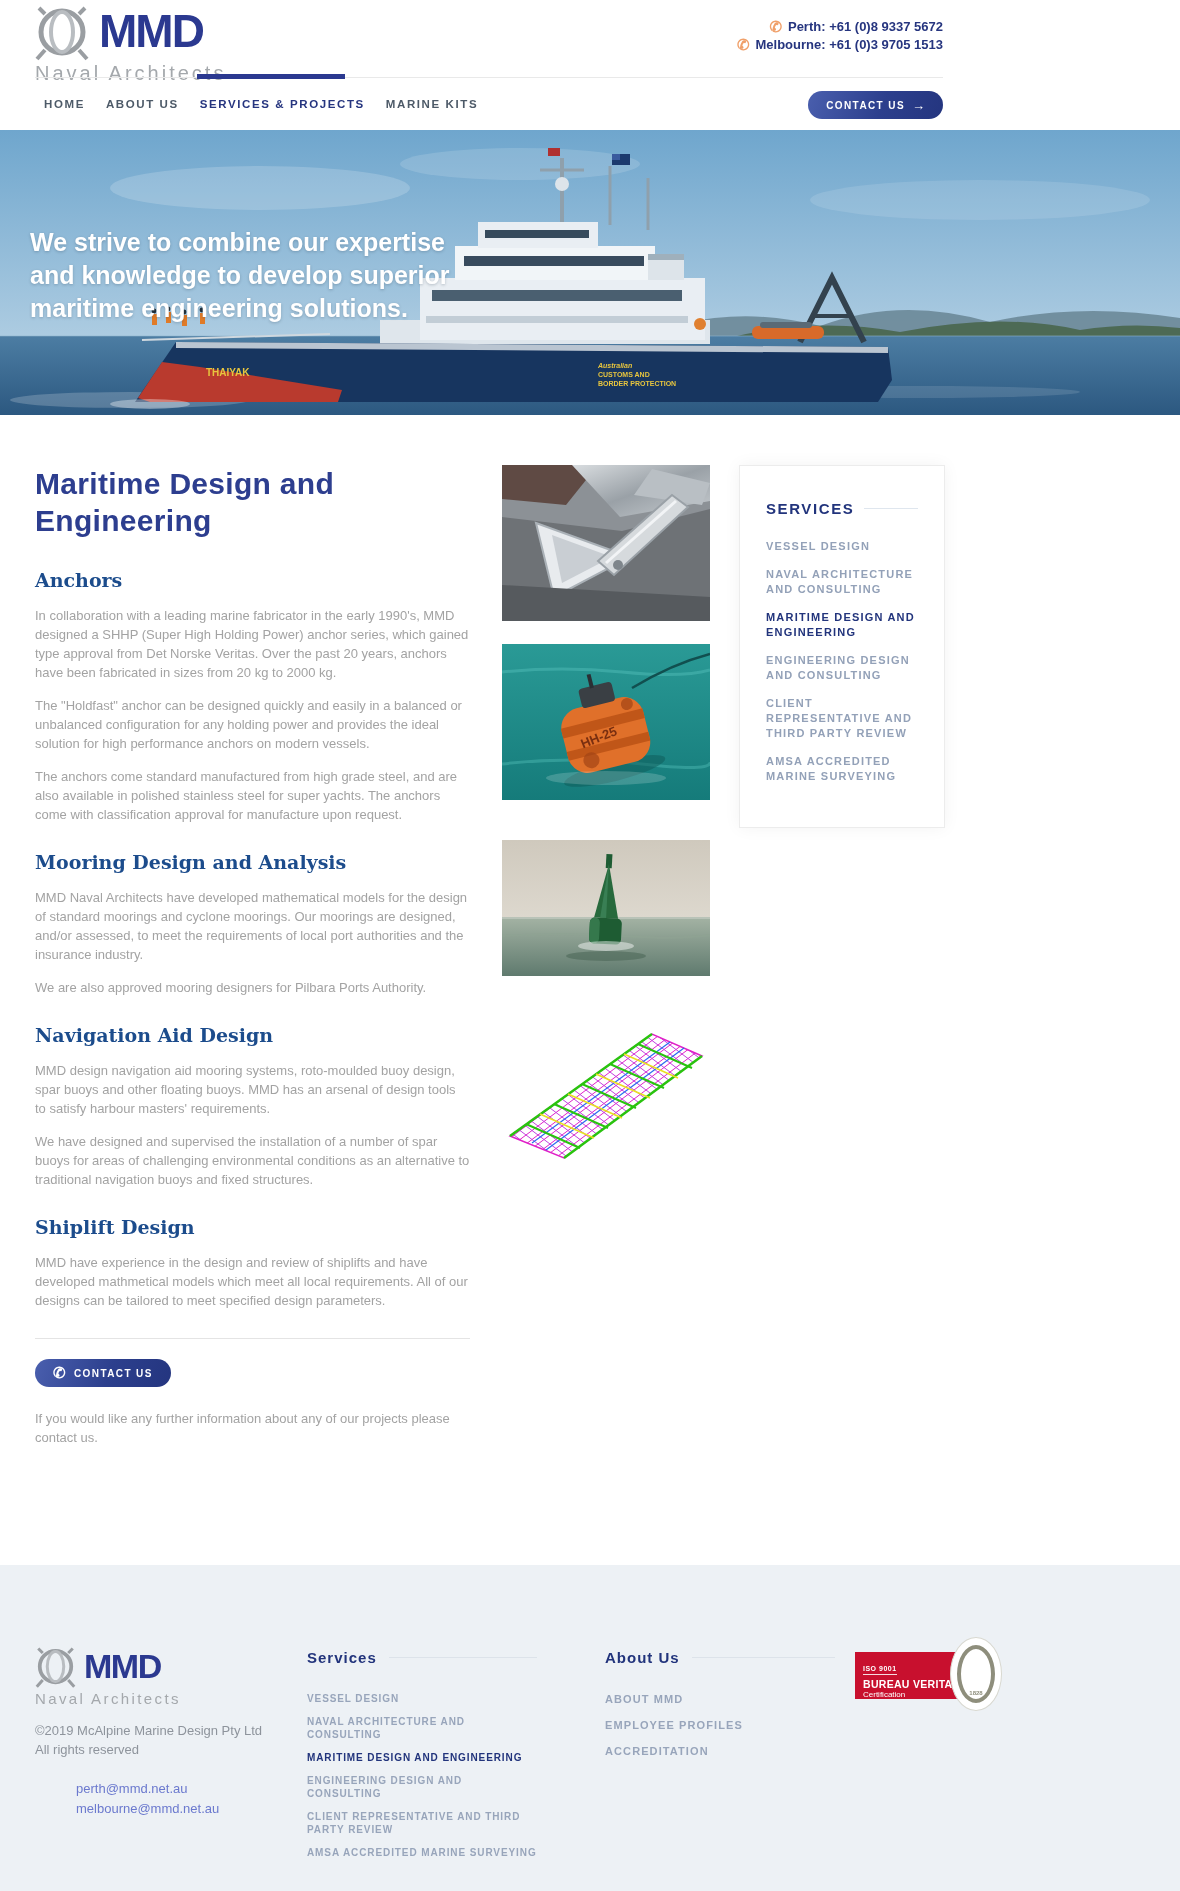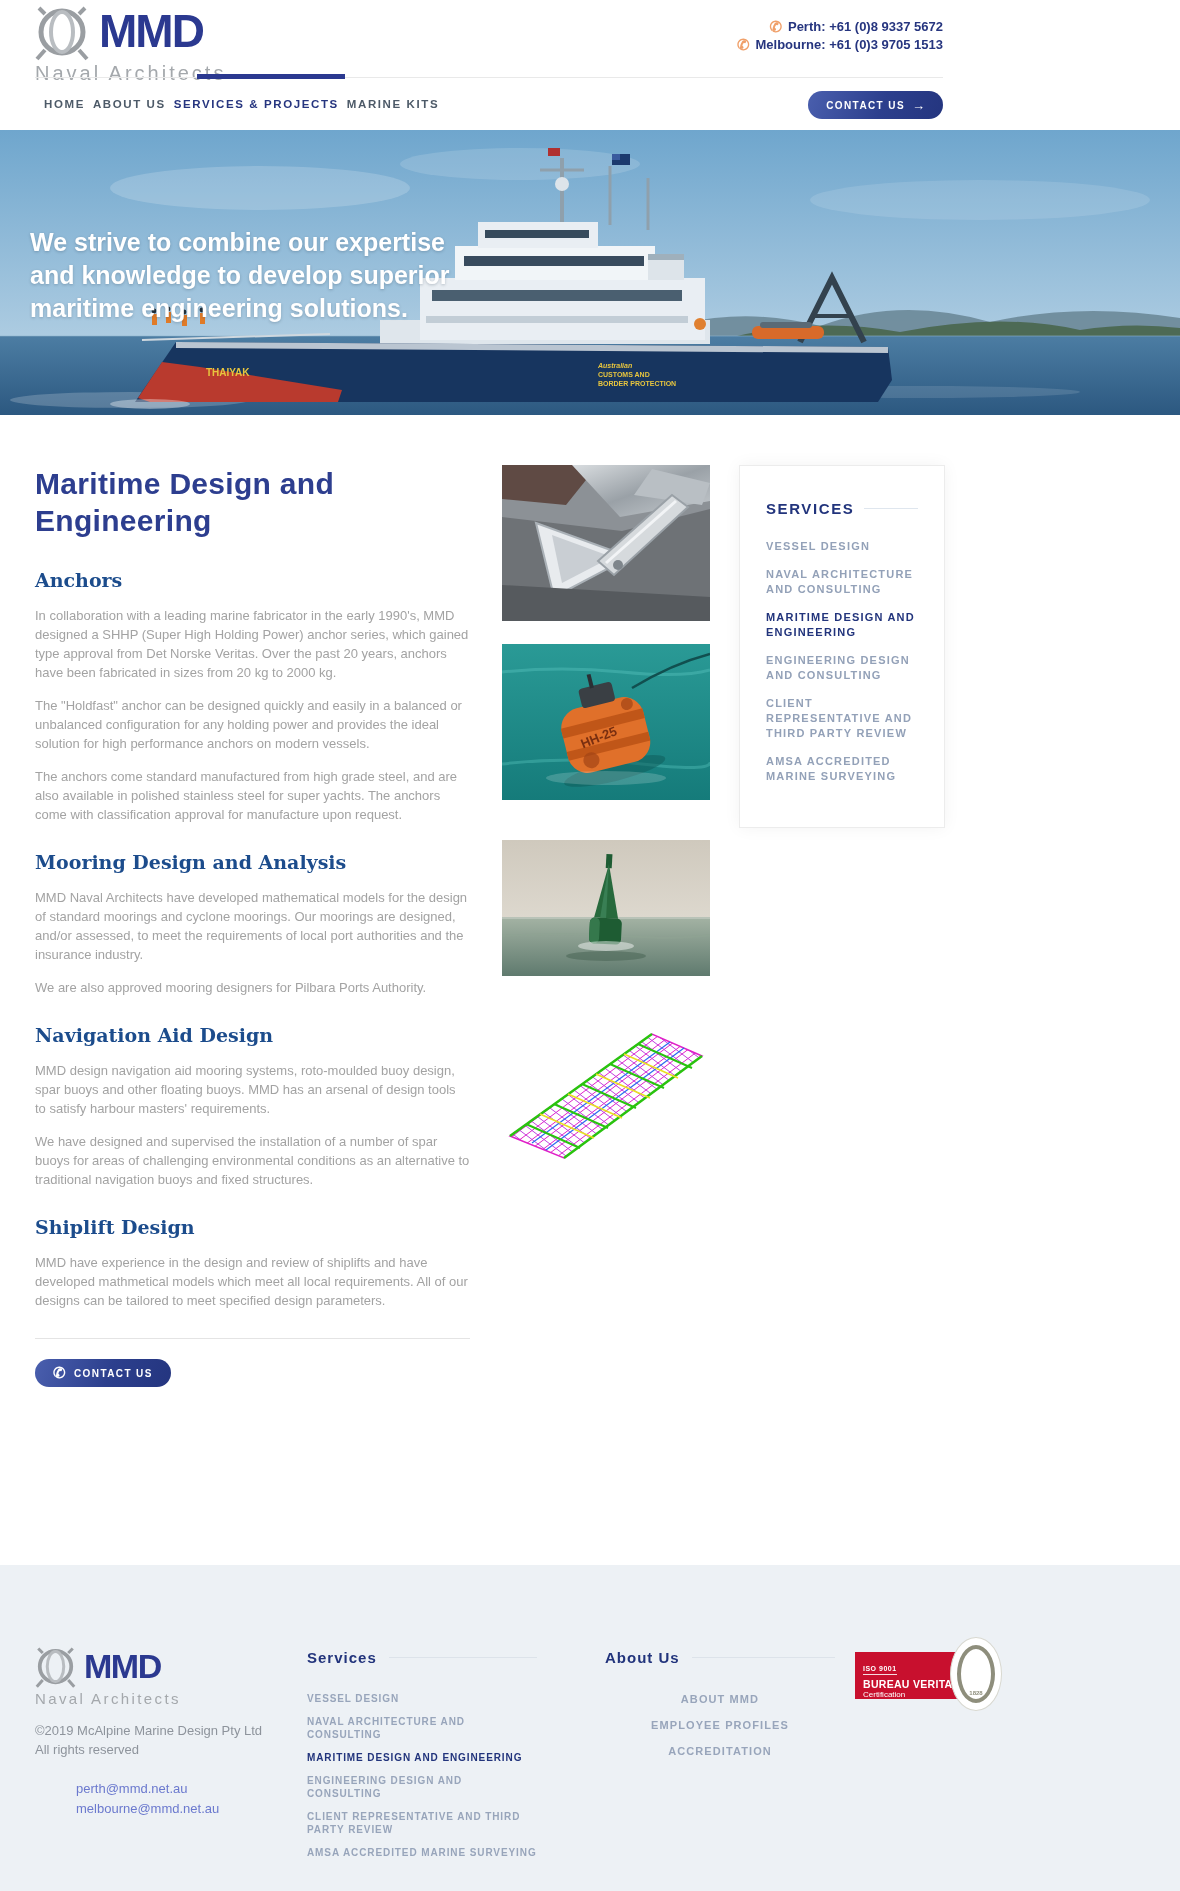--- a/index.html
+++ b/index.html
@@ -11,21 +11,21 @@
   .header { position: relative; height: 130px; background: #fff; }
   .logo { position: absolute; left: 35px; top: 6px; width: 220px; }
   .logo-top { display: flex; align-items: flex-start; }
   .logo-mmd { font-size: 46px; font-weight: bold; color: #2b3990; letter-spacing: -2px; line-height: 50px; margin-left: 6px; }
   .logo-tagline { font-size: 20px; color: #a4a8ac; letter-spacing: 3px; margin-top: -4px; font-weight: 400; }
   .phones { position: absolute; right: 237px; top: 18px; text-align: right; }
   .phone-row { font-size: 13px; font-weight: bold; color: #26357f; line-height: 18px; display: flex; justify-content: flex-end; align-items: center; gap: 6px; cursor: pointer; }
   .phone-glyph { color: #f0a06a; font-size: 15px; }
   .header-divider { position: absolute; top: 77px; left: 35px; width: 908px; height: 1px; background: #e9e9e9; }
   .nav-indicator { position: absolute; top: 74px; left: 197px; width: 148px; height: 5px; background: #2b3990; }
-  .nav { position: absolute; top: 98px; left: 44px; display: flex; gap: 8px; }
+  .nav { position: absolute; top: 98px; left: 44px; display: flex; gap: 21px; }
   .nav-item { font-size: 11.5px; font-weight: bold; letter-spacing: 1.6px; color: #4d5a68; text-decoration: none; cursor: pointer; }
   .nav-item.active { color: #26357f; }
   .btn-pill {
     display: inline-flex; align-items: center; justify-content: center; gap: 7px;
     height: 28px; padding: 0 18px; border-radius: 14px; border: none; cursor: pointer;
     background: linear-gradient(110deg, #4a5fae 0%, #2c3f8d 55%, #24357f 100%);
     color: #fff; font-size: 10px; font-weight: bold; letter-spacing: 1.4px;
     font-family: "Liberation Sans", sans-serif;
   }
   .btn-header { position: absolute; top: 91px; right: 237px; }
@@ -75,21 +75,21 @@
   .f-copy { margin-top: 14px; font-size: 13px; color: #8e949c; line-height: 19px; }
   .f-emails { margin-top: 20px; }
   .f-email { display: block; font-size: 13px; color: #6b79ce; line-height: 20px; text-decoration: none; cursor: pointer; padding-left: 41px; }
   .f-col2 { position: absolute; left: 307px; top: 84px; width: 230px; }
   .f-col3 { position: absolute; left: 605px; top: 84px; width: 230px; }
   .f-head-row { display: flex; align-items: center; gap: 12px; margin-bottom: 26px; }
   .f-head { font-size: 15px; font-weight: bold; letter-spacing: 1px; color: #22347c; }
   .f-head-line { flex: 1; height: 1px; background: #dde3ea; }
   .f-link { display: block; font-size: 10px; font-weight: bold; letter-spacing: 0.9px; line-height: 13px; color: #98a5bb; margin-bottom: 10px; text-decoration: none; cursor: pointer; }
   .f-link.active { color: #22347c; }
-  .f-link-lg { font-size: 11px; line-height: 14px; letter-spacing: 1.1px; margin-bottom: 12px; text-align: center; }
+  .f-link-lg { font-size: 11px; line-height: 14px; letter-spacing: 1.1px; margin-bottom: 12px; }
   .f-cert { position: absolute; left: 855px; top: 72px; width: 150px; height: 75px; }
   .bv-rect { position: absolute; left: 0; top: 15px; width: 120px; height: 47px; background: #c8102e; color: #fff; padding: 5px 8px; }
   .bv-iso { font-size: 7px; font-weight: bold; letter-spacing: 0.5px; border-bottom: 1px solid rgba(255,255,255,0.85); display: inline-block; padding-bottom: 2px; margin-bottom: 4px; }
   .bv-name { font-size: 10.5px; font-weight: bold; letter-spacing: 0.3px; line-height: 11px; }
   .bv-sub { font-size: 8px; line-height: 10px; }
   .bv-seal {
     position: absolute; left: 95px; top: 0; width: 52px; height: 74px;
     background: #fff; border-radius: 50%; border: 1px solid #d8d8d0;
     display: flex; align-items: center; justify-content: center;
   }
@@ -248,20 +248,21 @@
       <h2 class="sec">Shiplift Design</h2>
       <p>MMD have experience in the design and review of shiplifts and have developed mathmetical models which meet all local requirements. All of our designs can be tailored to meet specified design parameters.</p>
 
       <hr class="text-divider">
 
       <button class="btn-pill">
         <span class="phone-glyph" style="color:#fff">✆</span>
         <span>CONTACT US</span>
       </button>
 
+      <p class="contact-note">If you would like any further information about any of our projects please contact us.</p>
     </div>
 
     <div class="col-imgs">
 
       <div class="fig fig-1">
         <svg width="208" height="156" viewBox="0 0 208 156">
           <defs>
             <linearGradient id="metal" x1="0" y1="0" x2="1" y2="1">
               <stop offset="0" stop-color="#d9dde0"></stop>
                 <stop offset="0.5" stop-color="#9aa1a7"></stop>

